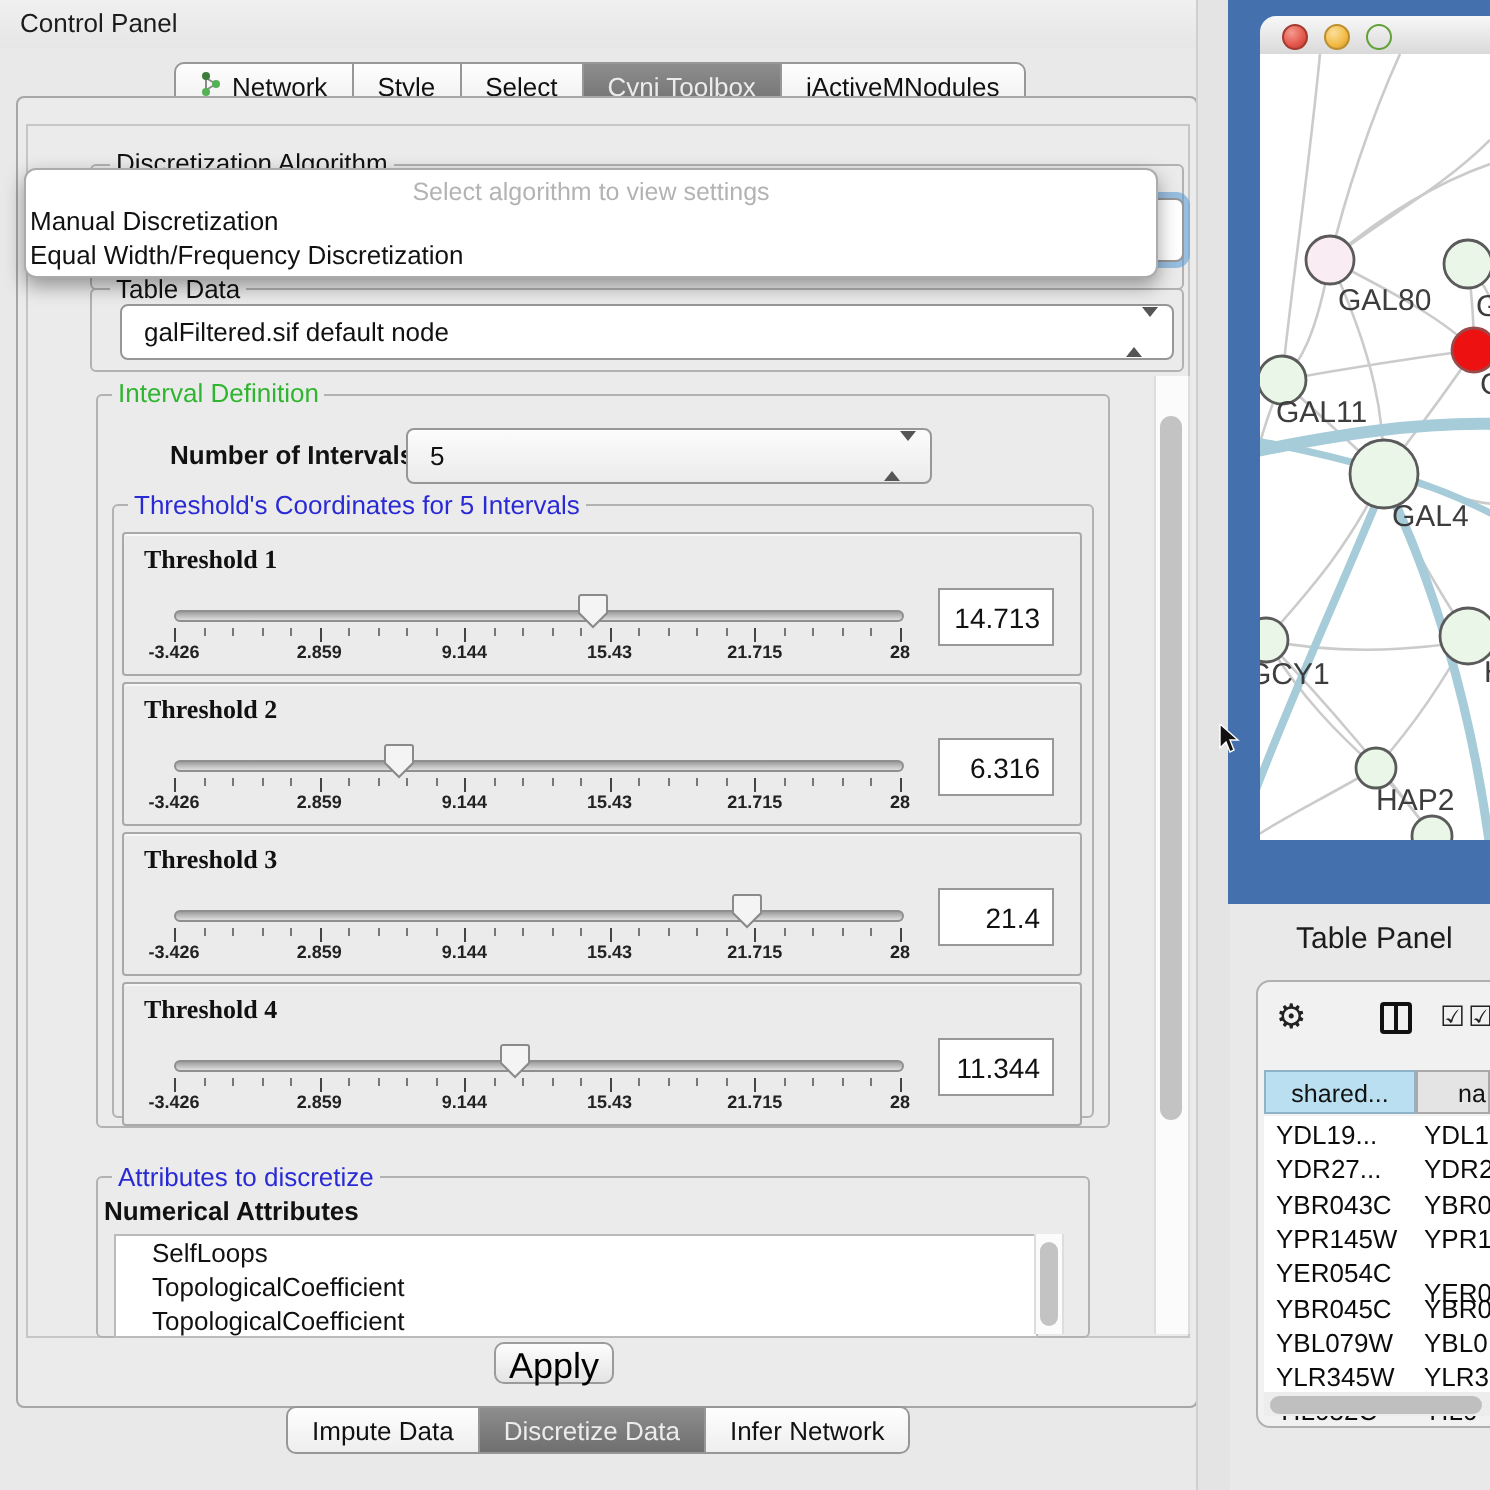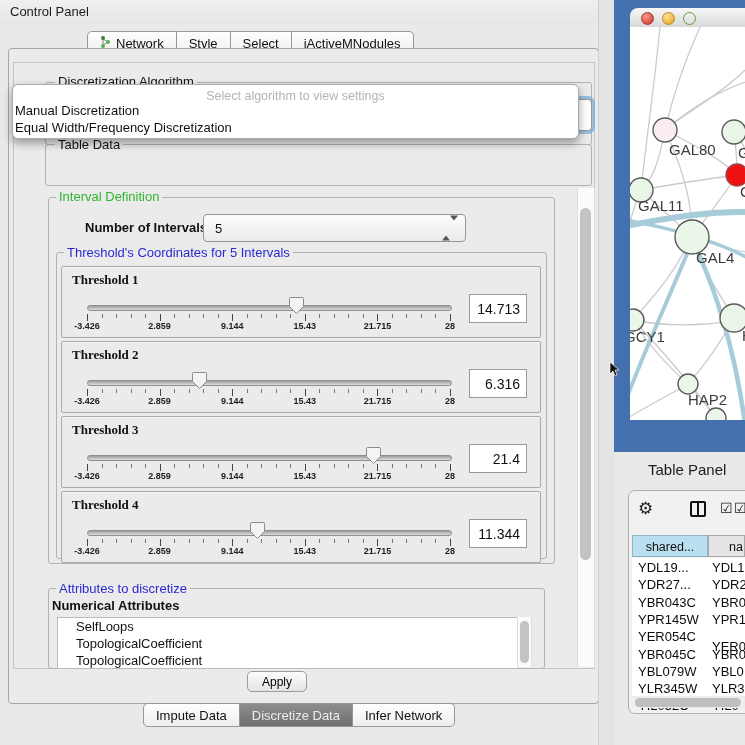--- a/index.html
+++ b/index.html
@@ -47,21 +47,21 @@
   .handle{position:absolute;top:29px;width:17px;height:19px;}
   .tick{position:absolute;width:1px;background:#555;}
   .ticklab{position:absolute;width:44px;text-align:center;font-size:9px;font-weight:bold;color:#222;}
   .vbox{position:absolute;left:407px;top:27px;width:58px;height:29px;background:#fff;border:1px solid #989898;
     font-size:14px;text-align:right;line-height:29px;padding-right:6px;box-sizing:border-box;}
   
   .attr-list{position:absolute;left:57px;top:617px;width:460px;height:50px;background:#fff;border:1px solid #bbb;overflow:hidden;}
   .attr-it{font-size:13px;padding:1px 0 1px 18px;white-space:nowrap;}
   
   .btn{position:absolute;background:linear-gradient(#fdfdfd,#e4e4e4);border:1px solid #9b9b9b;border-radius:5px;
-    font-size:12px;}
+    font-size:18px;}
   
   .gutter{position:absolute;left:598px;top:0;width:16px;height:745px;background:#e4e4e4;border-left:1px solid #cfcfcf;}
   .netframe{position:absolute;left:614px;top:0;width:131px;height:452px;background:#4470ae;}
   .mactitle{position:absolute;left:630px;top:8px;width:115px;height:19px;
     background:linear-gradient(#f8f8f8,#d9d9d9);border-bottom:1px solid #9a9a9a;border-radius:8px 0 0 0;}
   .tl{position:absolute;top:4px;width:11px;height:11px;border-radius:50%;}
   .canvas{position:absolute;left:630px;top:27px;width:115px;height:393px;background:#fff;}
   
   .tp-title{position:absolute;left:648px;top:461px;font-size:15px;color:#1c1c1c;}
   .tp-box{position:absolute;left:628px;top:490px;width:130px;height:222px;background:#f1f1f1;
@@ -92,40 +92,47 @@
             <circle cx="8" cy="7" r="2" fill="#54b154"></circle>
           </svg></span>
         <span>Network</span>
       </div>
       <div class="seg">
         <span>Style</span>
       </div>
       <div class="seg">
         <span>Select</span>
       </div>
+      <div class="seg sel">
+        <span>Cyni Toolbox</span>
+      </div>
       <div class="seg">
         <span>jActiveMNodules</span>
       </div>
     </div>
 
   <div class="main-panel"></div>
   <div class="inner-pane"></div>
 
   <div class="groupbox" style="left:45px;top:82px;width:545px;height:61px;"></div>
   <div class="grouptitle" style="left:55px;top:74px;">Discretization Algorithm</div>
   <div class="combo" style="left:60px;top:99px;width:530px;height:30px;box-shadow:0 0 0 3px rgba(95,160,215,.6);"></div>
 
   <div class="popup">
     <div class="hint">Select algorithm to view settings</div>
     <div class="it" style="top:18px;font-weight:normal;">Manual Discretization</div>
     <div class="it" style="top:35px;">Equal Width/Frequency Discretization</div>
   </div>
 
   <div class="groupbox" style="left:45px;top:144px;width:545px;height:40px;"></div>
   <div class="grouptitle" style="left:55px;top:137px;z-index:2;">Table Data</div>
+  <div class="combo" style="left:60px;top:152px;width:525px;height:26px;">
+    <span class="val">galFiltered.sif default node</span>
+    <span class="arrows"><span class="tri up"></span><span class="tri dn"></span></span>
+  </div>
 
   <div class="groupbox" style="left:48px;top:197px;width:505px;height:365px;"></div>
   <div class="grouptitle" style="left:56px;top:189px;color:#2fb52f;">Interval Definition</div>
 
   <div class="abs" style="left:85px;top:220px;font-size:13px;font-weight:bold;">Number of Intervals</div>
   <div class="combo" style="left:203px;top:214px;width:261px;height:26px;background:linear-gradient(#fcfcfc,#ebebeb);">
     <span class="val">5</span>
     <span class="arrows"><span class="tri up"></span><span class="tri dn"></span></span>
   </div>
 

